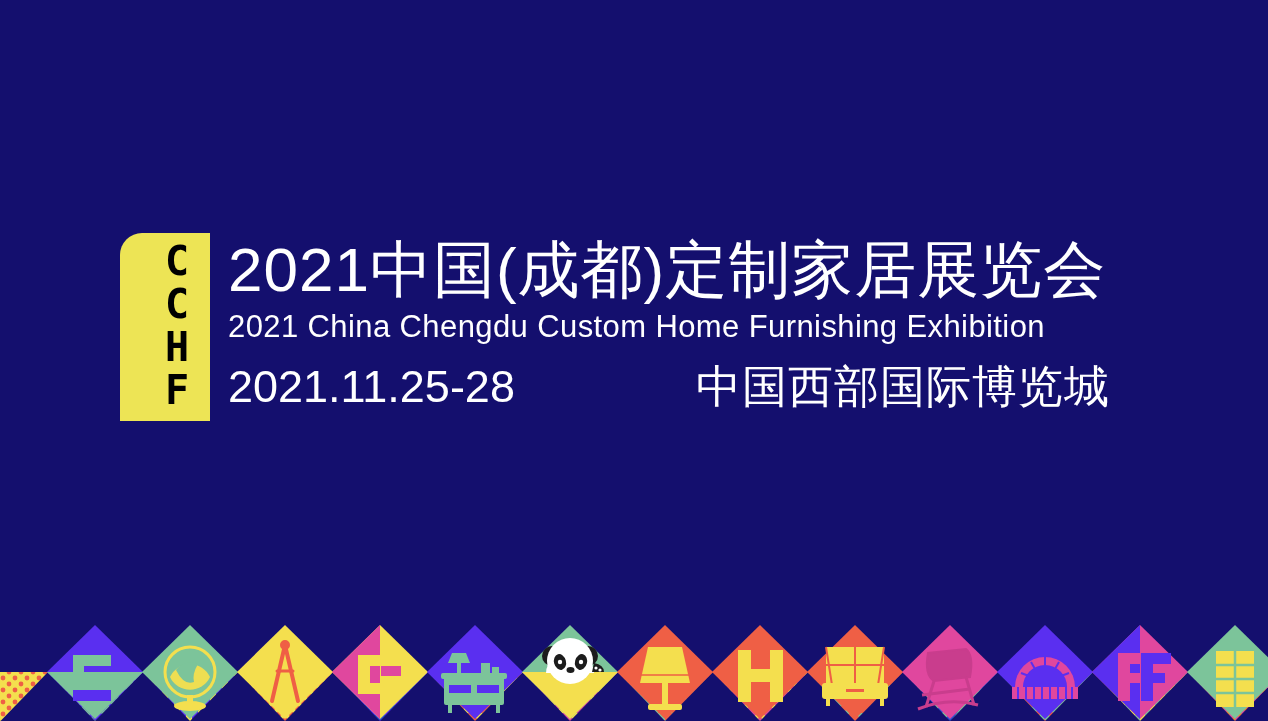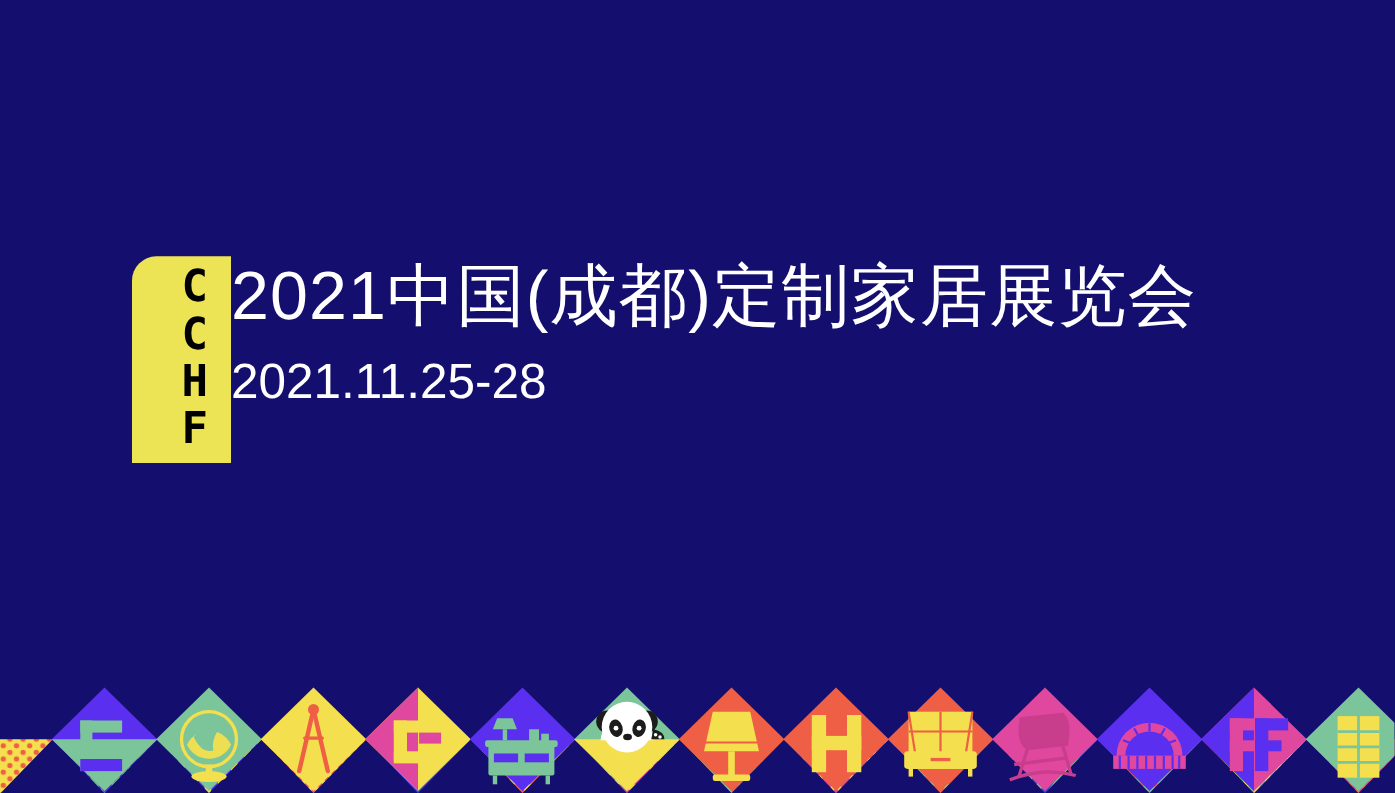--- a/index.html
+++ b/index.html
@@ -47,20 +47,21 @@
     color: #000000;
     font-family: "DejaVu Sans Mono", monospace;
     font-size: 40px;
     font-weight: bold;
     letter-spacing: 0;
     display: block;
     height: 43px;
   }
 
   .titles {
+    margin-left: 18px;
     padding-top: 0px;
   }
 
   .title-cn {
     color: #ffffff;
     font-size: 62px;
     line-height: 74px;
     letter-spacing: 1px;
     white-space: nowrap;
     font-weight: 400;
@@ -116,22 +117,24 @@
       <div class="logo-letters">
         <span>C</span>
         <span>C</span>
         <span>H</span>
         <span>F</span>
       </div>
     </div>
 
     <div class="titles">
       <div class="title-cn">2021中国(成都)定制家居展览会</div>
+      <div class="title-en">2021 China Chengdu Custom Home Furnishing Exhibition</div>
       <div class="infoline">
         <div class="info-date">2021.11.25-28</div>
+        <div class="info-venue">中国西部国际博览城</div>
       </div>
     </div>
 
   </div>
 
   <div class="band">
     <svg width="1268" height="106" viewBox="0 0 1268 106" xmlns="http://www.w3.org/2000/svg">
       <defs>
         <pattern id="p-dots" width="12" height="12" patternUnits="userSpaceOnUse">
           <rect width="12" height="12" fill="#f4df4e"></rect>

